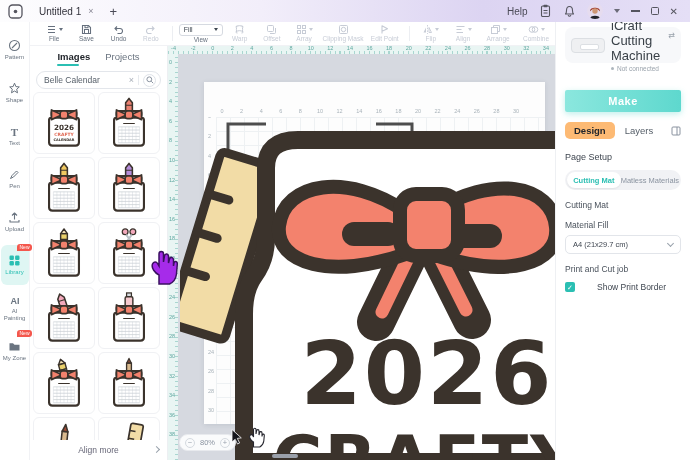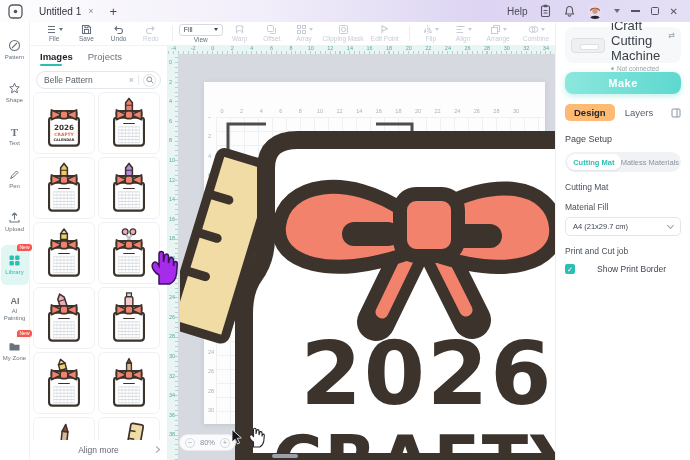--- a/index.html
+++ b/index.html
@@ -46,21 +46,21 @@
   .side-item{position:relative;width:28px;min-height:40px;border-radius:6px;display:flex;
     flex-direction:column;align-items:center;justify-content:center;gap:2px;color:#6A7480;}
   .side-item .slabel{font-size:6px;line-height:1.15;text-align:center;}
   .side-item.active{background:#DFF6F3;color:#2BBFB3;}
   .badge{position:absolute;top:-1px;right:-3px;background:#F4574D;color:#fff;font-size:5px;
     line-height:1;padding:1px 2px;border-radius:3px 3px 3px 0;}
 
   
   .lib{position:absolute;left:30px;top:46px;width:138px;height:414px;background:#fff;
     border-right:1px solid #EDEFF2;z-index:5;}
-  .lib-tabs{display:flex;gap:15px;padding:5px 10px 0;font-size:9.5px;color:#6A7480;}
+  .lib-tabs{display:flex;gap:15px;padding:5px 10px 0;font-size:9.5px;color:#6A7480;justify-content:center;}
   .lib-tab{padding-bottom:4px;position:relative;}
   .lib-tab.active{color:#22262C;font-weight:bold;}
   .lib-tab.active::after{content:"";position:absolute;left:0;bottom:0;width:22px;height:2px;
     border-radius:1px;background:#2BBFB3;}
   .searchbox{margin:5px 6px 0;height:18px;border:1px solid #E3E6EB;border-radius:9px;
     display:flex;align-items:center;padding:0 4px 0 7px;gap:4px;}
   .search-val{flex:1;font-size:8.5px;color:#555E68;white-space:nowrap;overflow:hidden;}
   .search-clear{font-size:9px;color:#A7AEB8;}
   .search-div{width:1px;height:10px;background:#E7EAEE;}
   .search-btn{width:13px;height:13px;border:1px solid #DEE2E8;border-radius:50%;display:flex;
@@ -117,21 +117,21 @@
     align-items:center;gap:6px;padding:4px 6px;}
   .machine-img{width:34px;height:15px;background:#EFF0F2;border:1px solid #DCDFE3;border-radius:4px;
     position:relative;flex:none;}
   .machine-img::after{content:"";position:absolute;left:8px;top:5px;width:17px;height:4px;
     background:#fff;border:1px solid #DCDFE3;border-radius:2px;}
   .machine-name{font-size:13px;color:#3A4148;}
   .machine-status{display:flex;align-items:center;gap:3px;margin-top:2px;}
   .machine-status .dot{width:3px;height:3px;border-radius:50%;background:#ADB6BD;}
   .machine-status .st{font-size:6.5px;color:#9AA3AC;}
   .connect-icon{position:absolute;top:4px;right:6px;font-size:8px;color:#98A1AB;}
-  .make-btn{margin-top:9px;height:22px;border-radius:8px;color:#fff;font-weight:bold;font-size:11px;
+  .make-btn{margin-top:27px;height:22px;border-radius:2px;color:#fff;font-weight:bold;font-size:11px;
     letter-spacing:.5px;display:flex;align-items:center;justify-content:center;
     background:linear-gradient(90deg,#8BE7DE,#5ED8CE);box-shadow:0 2px 6px rgba(94,216,206,.4);}
   .panel-tabs{margin-top:10px;display:flex;align-items:center;gap:10px;font-size:9.5px;color:#555E68;}
   .ptab.active{background:#fdba74;border-radius:5px;padding:3px 9px;color:#22262C;font-weight:bold;}
   .layers-icon{margin-left:auto;color:#8A93A0;display:flex;}
   .section-label{margin-top:13px;font-size:9px;color:#3F4650;}
   .mat-toggle{margin-top:8px;background:#F1F2F5;border-radius:11px;height:20px;display:flex;padding:2px;}
   .mt-opt{flex:1;display:flex;align-items:center;justify-content:center;font-size:7.5px;color:#8A93A0;
     white-space:nowrap;}
   .mt-opt.active{background:#fff;border-radius:9px;color:#2BBFB3;font-weight:bold;
@@ -381,21 +381,21 @@
       <span class="slabel">My Zone</span>
     </span>
   </div>
 
   <div class="lib">
     <div class="lib-tabs">
       <span class="lib-tab active">Images</span>
       <span class="lib-tab">Projects</span>
     </div>
     <div class="searchbox">
-      <span class="search-val">Belle Pattern</span>
+      <span class="search-val">Belle Calendar</span>
       <span class="search-clear">×</span>
       <span class="search-div"></span>
       <span class="search-btn">
         <svg width="8" height="8" viewBox="0 0 8 8">
             <circle cx="3.3" cy="3.3" r="2.4" stroke="currentColor" stroke-width="1" fill="none"></circle>
             <path d="M5.2,5.2 L7.2,7.2" stroke="currentColor" stroke-width="1"></path>
           </svg>
       </span>
     </div>
     <div class="grid">

